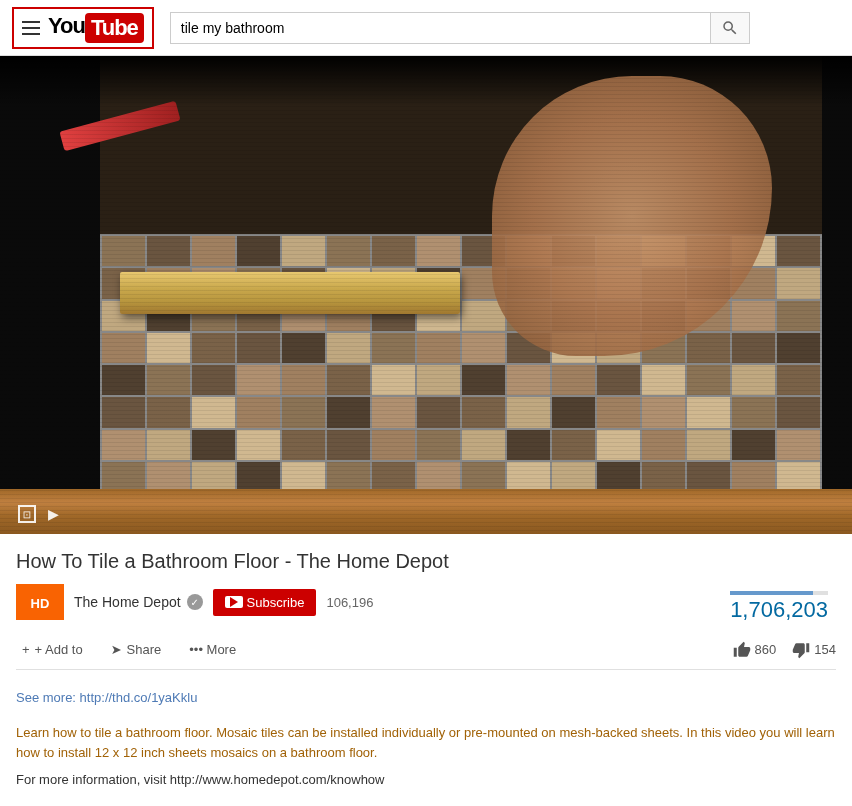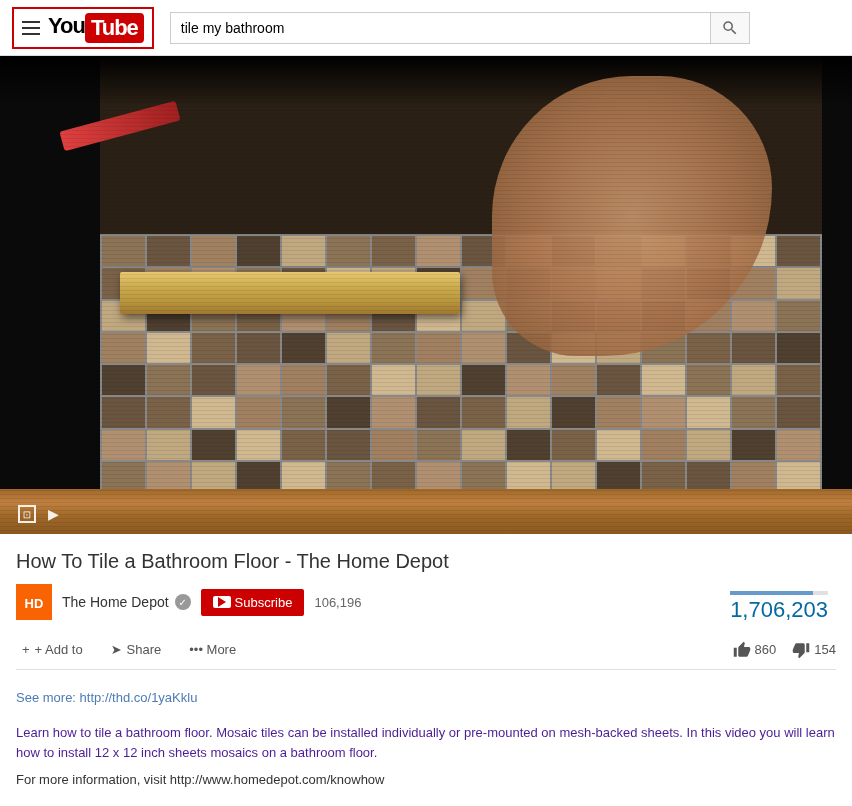--- a/index.html
+++ b/index.html
@@ -286,21 +286,21 @@
     }
 
     .channel-row {
       display: flex;
       align-items: center;
       gap: 10px;
       margin-bottom: 10px;
     }
 
     .channel-icon {
-      width: 36px;
+      width: 48px;
       height: 36px;
       background: #f96302;
       display: flex;
       align-items: center;
       justify-content: center;
       color: #fff;
       font-weight: bold;
       font-size: 11px;
       flex-shrink: 0;
     }
@@ -434,21 +434,21 @@
     }
 
     .see-more {
       color: #4e7ab5;
       font-size: 13px;
       margin-bottom: 18px;
     }
 
     .description-text {
       font-size: 13px;
-      color: #4c1d95;
+      color: #a16207;
       line-height: 1.5;
       margin-bottom: 10px;
     }
 
     .more-info {
       font-size: 13px;
       color: #333;
       margin-bottom: 14px;
     }
 

